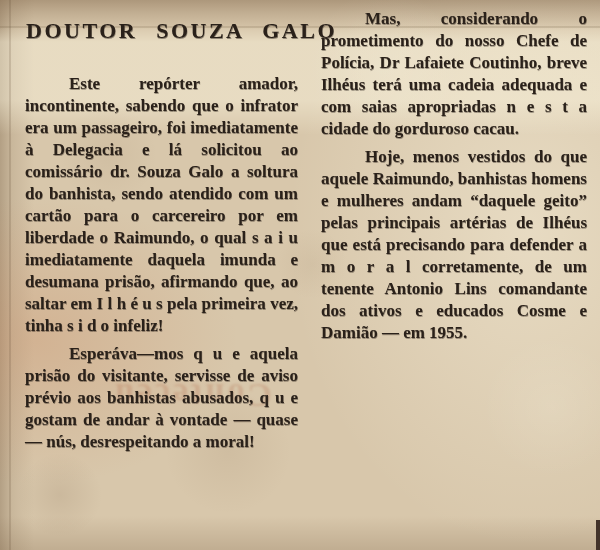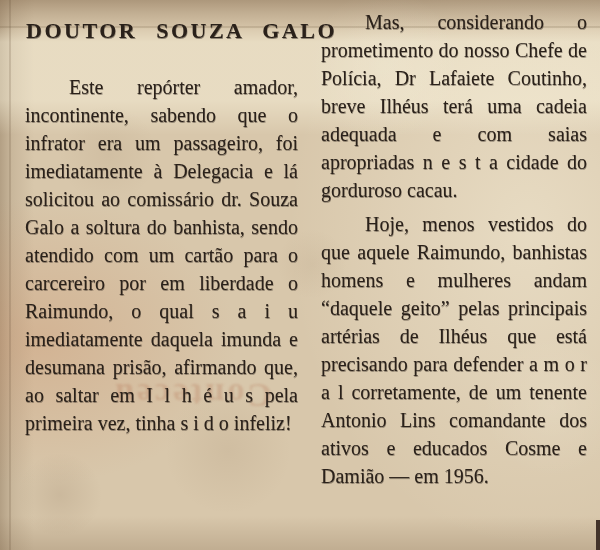--- a/index.html
+++ b/index.html
@@ -62,23 +62,23 @@
     font-weight: bold;
     letter-spacing: 2.5px;
     word-spacing: 11px;
     white-space: nowrap;
     color: var(--ink);
     text-shadow: 0.6px 0.6px 0 rgba(42,33,26,0.45);
   }
   .col {
     position: absolute;
     color: var(--ink);
-    font-size: 20px;
-    line-height: 28px;
-    font-weight: normal;
+    font-size: 17px;
+    line-height: 22px;
+    font-weight: bold;
     text-align: justify;
     text-shadow: 0.5px 0.5px 0 rgba(42,33,26,0.40);
   }
   .col p {
     margin: 0 0 6px 0;
     text-indent: 44px;
   }
   .col-left  { left: 25px;  top: 62px; width: 273px; margin-top: 11px; }
   .col-right { left: 321px; top: 8px;  width: 266px; }
   .bleed-text {
@@ -103,20 +103,21 @@
   <div class="crease-v" style="left:9px;"></div>
   <div class="crease-h" style="top:26px;"></div>
   <div class="edge-mark" style="right:0; bottom:0; width:4px; height:30px;"></div>
 
   <p class="bleed-text">Conteceu</p>
 
   <h1 class="headline">DOUTOR SOUZA GALO</h1>
 
   <div class="col col-left">
     <p>Este repórter amador, incontinente, sabendo que o infrator era um passageiro, foi imediatamente à Delegacia e lá solicitou ao comissário dr. Souza Galo a soltura do banhista, sendo atendido com um cartão para o carcereiro por em liberdade o Raimundo, o qual s a i u imediatamente daquela imunda e desumana prisão, afirmando que, ao saltar em I l h é u s pela primeira vez, tinha s i d o infeliz!</p>
+    <p>Esperáva—mos q u e aquela prisão do visitante, servisse de aviso prévio aos banhistas abusados, q u e gostam de andar à vontade — quase — nús, desrespeitando a moral!</p>
   </div>
 
   <div class="col col-right">
     <p>Mas, considerando o prometimento do nosso Chefe de Polícia, Dr Lafaiete Coutinho, breve Ilhéus terá uma cadeia adequada e com saias apropriadas n e s t a cidade do gorduroso cacau.</p>
-    <p>Hoje, menos vestidos do que aquele Raimundo, banhistas homens e mulheres andam “daquele geito” pelas principais artérias de Ilhéus que está precisando para defender a m o r a l corretamente, de um tenente Antonio Lins comandante dos ativos e educados Cosme e Damião — em 1956.</p>
+    <p>Hoje, menos vestidos do que aquele Raimundo, banhistas homens e mulheres andam “daquele geito” pelas principais artérias de Ilhéus que está precisando para defender a m o r a l corretamente, de um tenente Antonio Lins comandante dos ativos e educados Cosme e Damião — em 1955.</p>
   </div>
 
 </div>
 
 </body></html>

